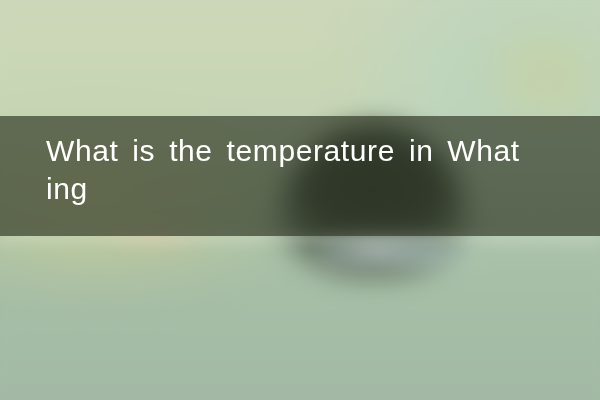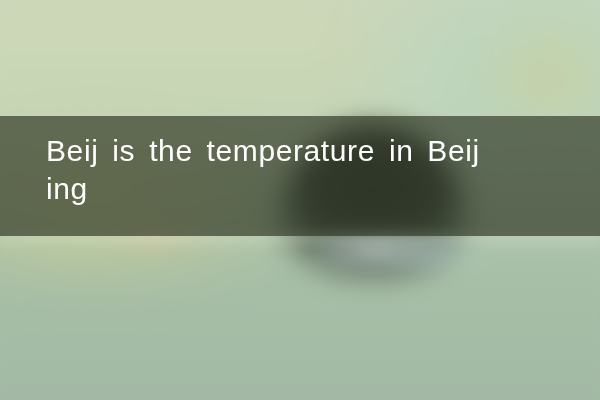--- a/index.html
+++ b/index.html
@@ -220,17 +220,17 @@
     <div class="bg-silhouette"></div>
     <div class="bg-silhouette-crown"></div>
     <div class="bg-wisp"></div>
     <div class="bg-wisp-2"></div>
     <div class="bg-glow-warm"></div>
     <div class="bg-underglow"></div>
     <div class="bg-soften"></div>
   </div>
 
   <div class="caption-band">
-    <p class="caption-text">Beij is the temperature in Beij
+    <p class="caption-text">What is the temperature in What
 ing</p>
   </div>
 
 </div>
 
 </body></html>

